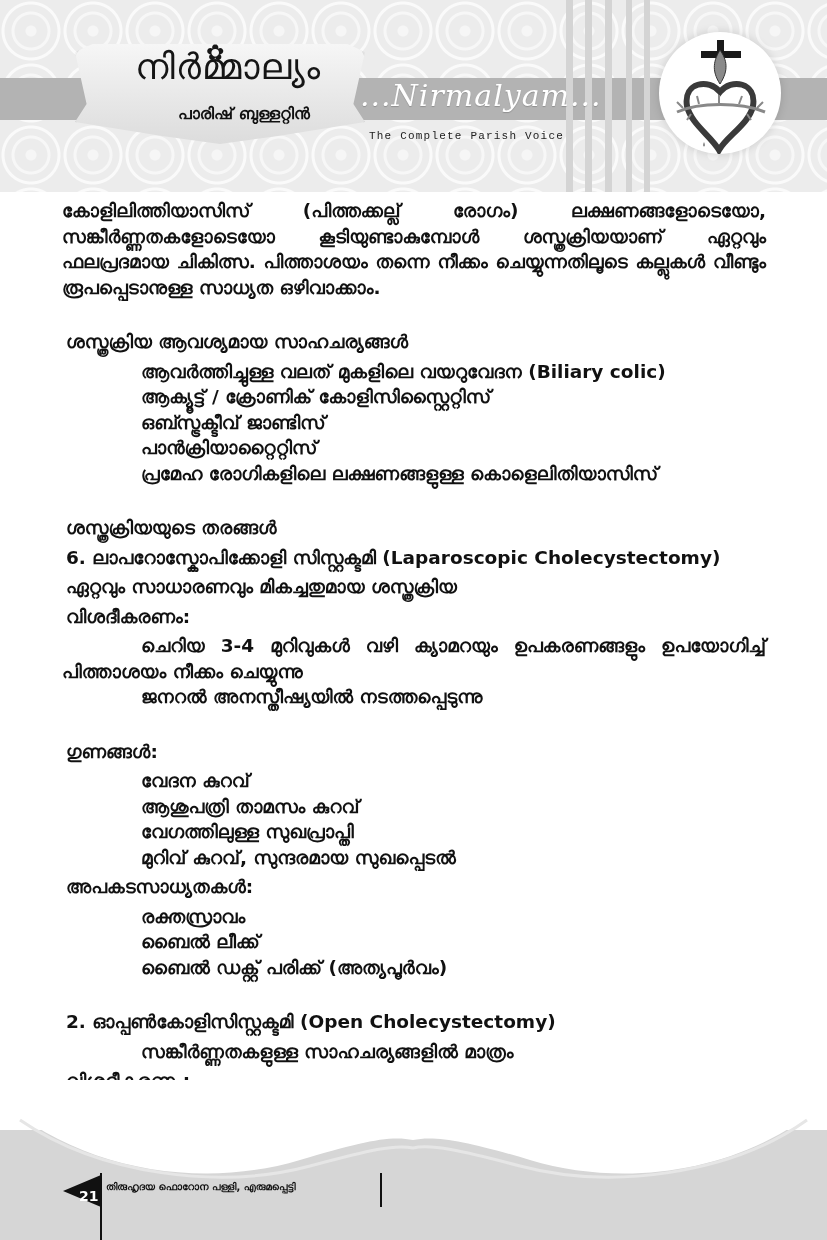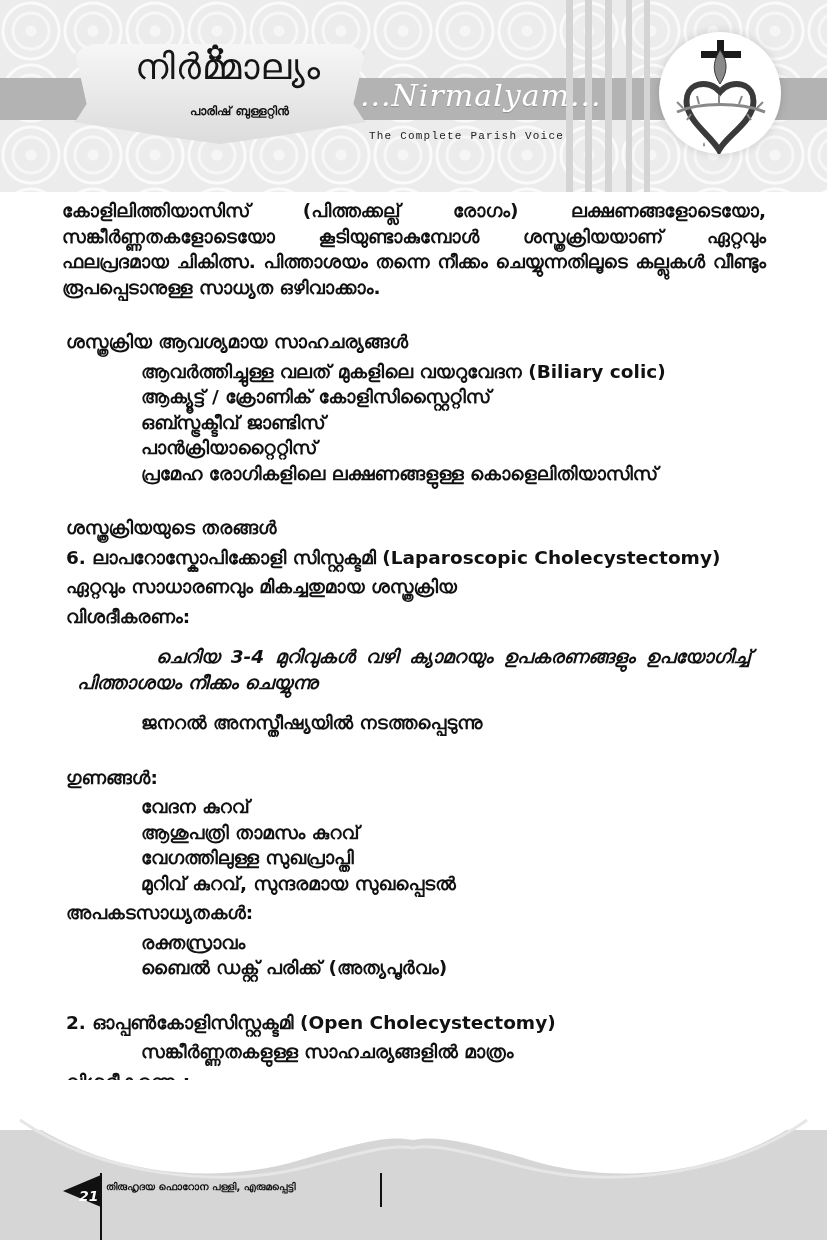--- a/index.html
+++ b/index.html
@@ -33,21 +33,21 @@
     }
     .logo-title {
       position: absolute; left: 128px; top: 46px; width: 200px; text-align: center;
       font-family: "DejaVu Sans", sans-serif; font-weight: normal; font-size: 36px;
       color: #151515; letter-spacing: 1px;
     }
     .logo-flower {
       position: absolute; left: 206px; top: 40px; font-size: 22px; color: #151515;
     }
     .logo-sub {
-      position: absolute; left: 190px; top: 104px; font-weight: bold; font-size: 12px; color: #111;
+      position: absolute; left: 178px; top: 104px; font-weight: bold; font-size: 16px; color: #111;
     }
     .brand-script {
       position: absolute; left: 360px; top: 78px;
       font-family: "DejaVu Serif", serif; font-style: italic; font-size: 30px;
       color: #ffffff; letter-spacing: 1px;
       text-shadow: 0 1px 1px rgba(0,0,0,0.2);
     }
     .tagline {
       position: absolute; left: 369px; top: 130px;
       font-family: "Liberation Mono", monospace; font-size: 11px; color: #222;
@@ -62,38 +62,38 @@
 
     
     .content {
       position: absolute; left: 62px; top: 198px; width: 704px;
       font-weight: bold; font-size: 18.5px; line-height: 25.5px; color: #111;
     }
     .para { text-align: justify; text-align-last: left; margin: 0; }
     .gap { height: 25px; }
     .heading { margin: 4px; }
     .item { margin: 0; padding-left: 79px; }
-    .indent-first { text-indent: 79px; text-align: justify; margin: 15px; font-style: italic; }
+    .indent-first { text-indent: 79px; text-align: justify; margin: 0; }
 
     
     .footer-bg {
       position: absolute; left: 0; top: 1130px; width: 827px; height: 110px;
       background: #d6d6d6;
     }
     .book-curve {
       position: absolute; left: 0; top: 1080px; width: 827px; height: 110px;
     }
     .page-number-badge {
       position: absolute; left: 63px; top: 1175px; width: 38px; height: 32px;
       background: #111; color: #fff; font-weight: bold; font-size: 14px;
       clip-path: polygon(0 50%, 100% 0, 100% 100%);
     }
     .page-number {
       position: absolute; left: 79px; top: 1188px; color: #fff;
-      font-weight: bold; font-size: 14px; font-style: italic;
+      font-weight: bold; font-size: 14px;
     }
     .footer-rule-v {
       position: absolute; left: 100px; top: 1173px; width: 2px; height: 67px; background: #111;
     }
     .footer-rule-v2 {
       position: absolute; left: 380px; top: 1173px; width: 2px; height: 34px; background: #111;
     }
     .footer-text {
       position: absolute; left: 106px; top: 1181px; font-weight: bold; font-size: 10px; color: #111;
     }
@@ -158,20 +158,21 @@
 
   <div class="gap"></div>
 
   <p class="heading">ഗുണങ്ങൾ:</p>
   <p class="item">വേദന കുറവ്</p>
   <p class="item">ആശുപത്രി താമസം കുറവ്</p>
   <p class="item">വേഗത്തിലുള്ള സുഖപ്രാപ്തി</p>
   <p class="item">മുറിവ് കുറവ്, സുന്ദരമായ സുഖപ്പെടൽ</p>
   <p class="heading">അപകടസാധ്യതകൾ:</p>
   <p class="item">രക്തസ്രാവം</p>
+  <p class="item">ബൈൽ ലീക്ക്</p>
   <p class="item">ബൈൽ ഡക്റ്റ് പരിക്ക് (അത്യപൂർവം)</p>
 
   <div class="gap"></div>
 
   <p class="heading">2. ഓപ്പൺകോളിസിസ്റ്റക്ടമി (Open Cholecystectomy)</p>
   <p class="item">സങ്കീർണ്ണതകളുള്ള സാഹചര്യങ്ങളിൽ മാത്രം</p>
   <p class="heading">വിശദീകരണം:</p>
   <p class="indent-first">വയറിന്റെ വലത് ഭാഗത്ത് വലിയ മുറിവ് ഉണ്ടാക്കി പിത്താശയം നീക്കം ചെയ്യുന്നു</p>
 </div>
 

